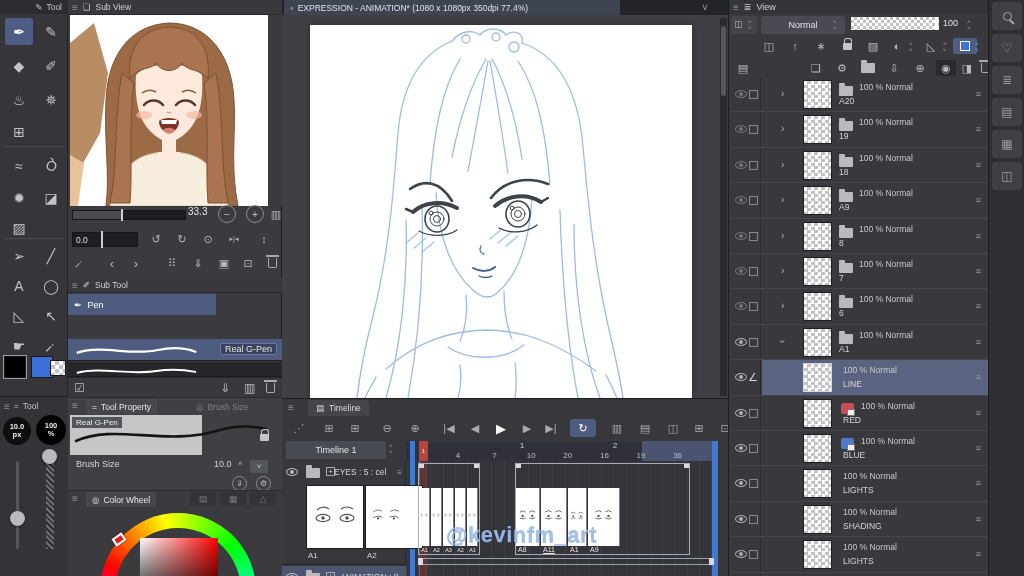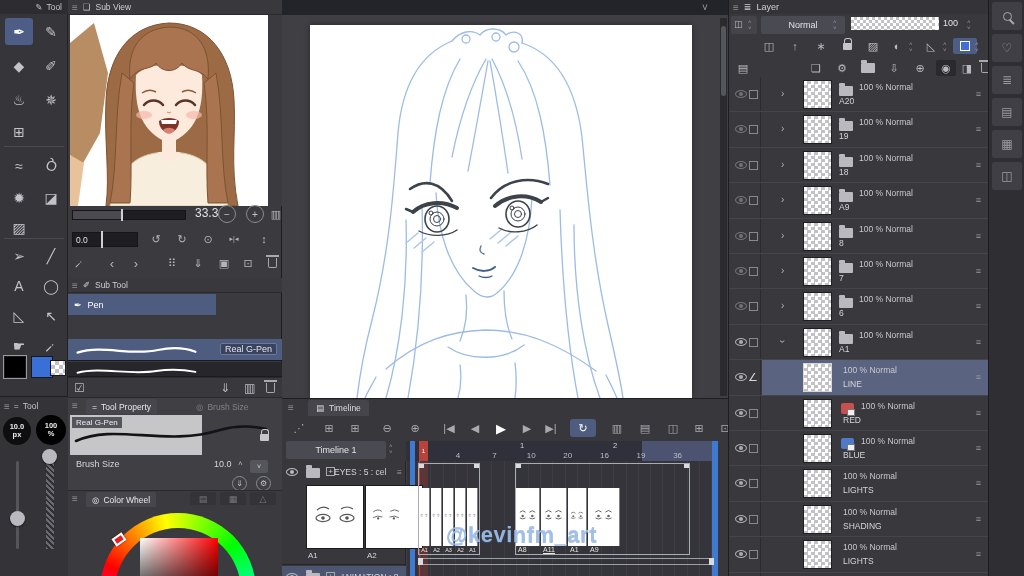--- a/index.html
+++ b/index.html
@@ -255,21 +255,21 @@
       <path d="M93,115 C96,120 102,120 105,115 C102,112 96,112 93,115 Z" fill="#d97f72"></path>
       <path d="M97,97 q2,2 4,0" fill="none" stroke="#c98a6a" stroke-width="1"></path>
     </svg>
   </div>
   <div id="subview-sidebar"></div>
 
   <div class="slider-box" style="left:4px;top:210px;width:114px;height:10px">
     <div style="position:absolute;left:0;top:0;height:8px;width:48px;background:#4a4a50"></div>
     <div style="position:absolute;left:48px;top:-2px;width:2px;height:12px;background:#cfcfd3"></div>
   </div>
-  <span class="ic" style="left:127px;top:207px;font-size:12px;color:#e2e2e6">33.3</span>
+  <span class="ic" style="left:120px;top:207px;font-size:10px;color:#e2e2e6">33.3</span>
   <div class="cbtn" style="left:150px;top:205px">
       <span>−</span>
     </div>
   <div class="cbtn" style="left:178px;top:205px">
       <span>+</span>
     </div>
   <span class="srow-ic" style="left:198px;top:205px">▥</span>
   <div class="slider-box" style="left:4px;top:232px;width:66px;height:15px">
     <span style="position:absolute;left:3px;top:2px;font-size:8.5px;color:#e2e2e6">0.0</span>
     <div style="position:absolute;left:28px;top:-2px;width:2px;height:17px;background:#cfcfd3"></div>
@@ -372,20 +372,24 @@
     <div id="cw-ring">
         <div id="cw-hole"></div>
       </div>
     <div id="cw-sq"></div>
     <div id="cw-knob"></div>
   </div>
 </div>
 
 <div id="canvasarea">
   <div id="cv-tabstrip">
+    <div id="cv-tab">
+      <span style="color:#8b92a6;font-size:6px">●</span>
+      <span>EXPRESSION - ANIMATION* (1080 x 1080px 350dpi 77.4%)</span>
+    </div>
     <span class="ic" style="left:420px;top:3px;font-size:10px;color:#9aa0ac">˅</span>
   </div>
   <div id="cv-white">
     <svg class="sketch" width="382" height="373" viewBox="0 0 382 373">
       <g stroke="#9cbce4" stroke-width="1.3">
         <path d="M142,16 C108,30 92,62 88,108 C84,158 80,225 62,295 C56,318 50,348 47,373"></path>
         <path d="M212,18 C248,30 266,64 272,112 C277,162 282,230 298,300 C304,326 310,352 313,373"></path>
         <path d="M142,16 C150,6 162,4 170,10 C176,2 190,2 196,10 C204,4 214,8 212,18"></path>
         <circle cx="156" cy="14" r="4"></circle>
           <circle cx="186" cy="12" r="4"></circle>
@@ -647,21 +651,21 @@
     <div class="handle" style="left:-1px;top:-1px;height:7px"></div>
       <div class="handle" style="right:-1px;top:-1px;height:7px"></div>
   </div>
 </div>
 <div id="watermark">@kevinfm_art</div>
 
 <div id="layerpanel">
   <div id="lp-hdr">
     <span class="menu-g">≡</span>
     <span>≣</span>
-    <span>Layer</span>
+    <span>View</span>
   </div>
   <div style="position:absolute;left:2px;top:16px;width:26px;height:18px;background:#44444a;border-radius:2px">
     <span class="ic" style="left:3px;top:4px;font-size:9px">◫</span>
     <div class="stepper" style="left:17px;top:3px">
         <span>˄</span>
         <span>˅</span>
       </div>
   </div>
   <div id="lp-mode">
       <span>Normal</span>

